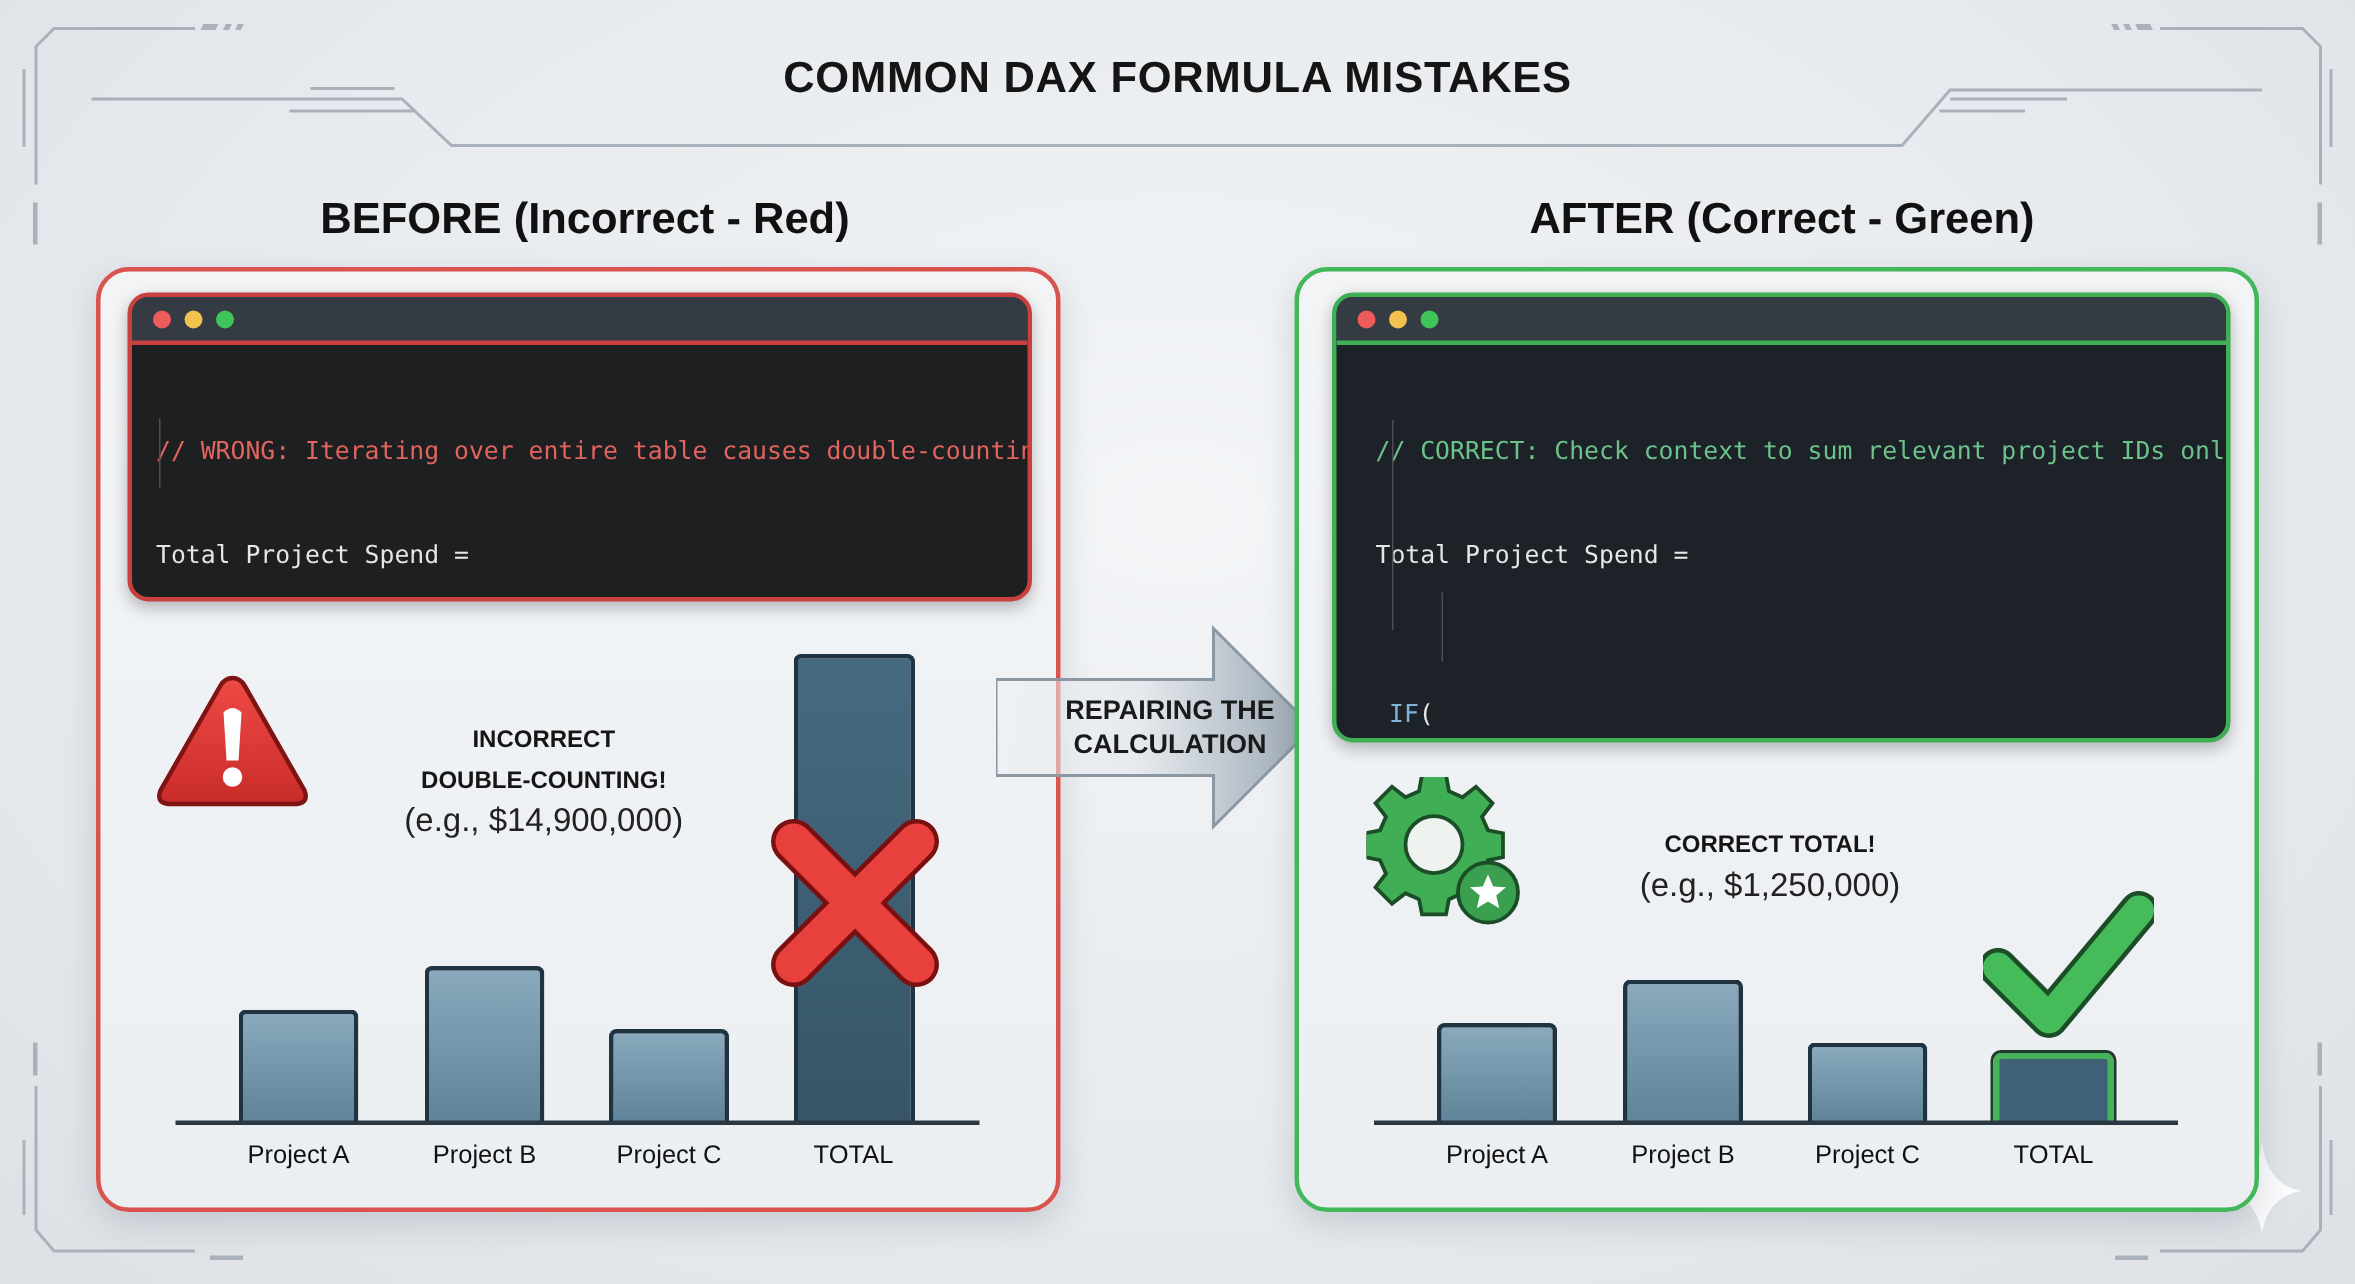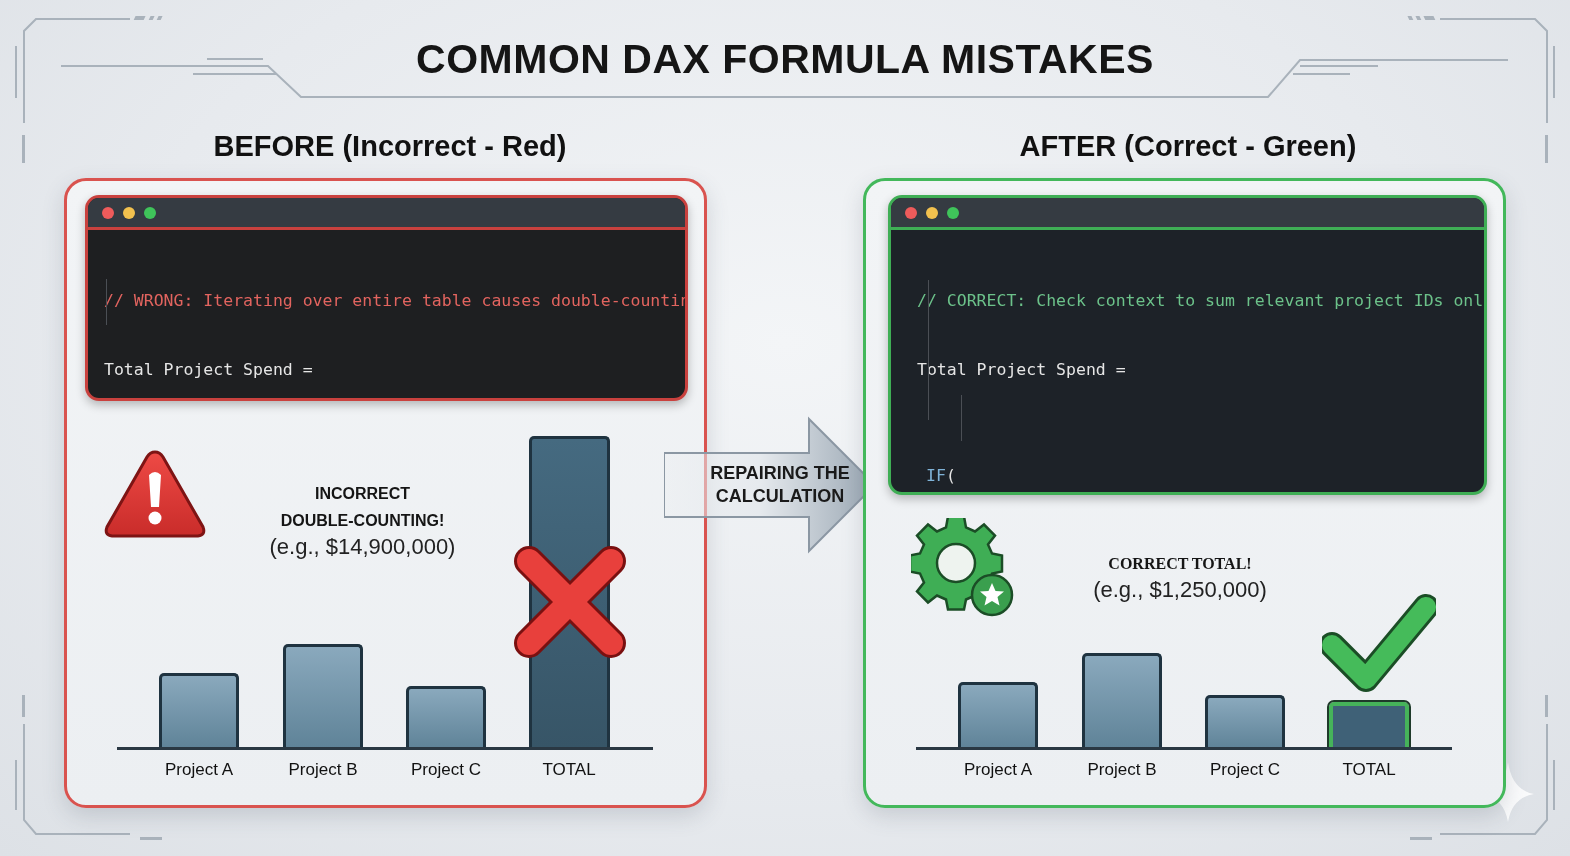--- a/index.html
+++ b/index.html
@@ -8,21 +8,21 @@
     position: relative;
     background: radial-gradient(ellipse at 50% 40%, #f3f5f7 0%, #e7eaee 60%, #dde1e6 100%);
     font-family: "Liberation Sans", "DejaVu Sans", sans-serif;
     color: #111;
   }
   .abs { position: absolute; }
   .deco { position: absolute; left: 0; top: 0; width: 1570px; height: 856px; pointer-events: none; }
 
   .main-title {
     position: absolute; left: 0; width: 1570px; top: 36px;
-    text-align: center; font-size: 41px; font-weight: 700; letter-spacing: 0.5px; color: #151515;
+    text-align: center; font-size: 29px; font-weight: 700; letter-spacing: 0.5px; color: #151515;
   }
   .section-title {
     position: absolute; top: 130px; font-size: 29px; font-weight: 700; color: #111; text-align: center;
   }
 
   .panel {
     position: absolute; top: 178px; height: 630px; border-radius: 22px;
     background: linear-gradient(180deg, #f2f4f6 0%, #eceff2 100%);
     box-shadow: 0 8px 22px rgba(60,70,90,0.18);
   }
@@ -213,21 +213,21 @@
   <g transform="translate(45,45)">
     <g fill="#3fae55" stroke="#1b4d26" stroke-width="2.5">
       <path d="M-8 -44 H8 L10 -33 L19 -29 L28 -36 L39 -25 L32 -16 L36 -7 L46 -5 V11 L36 13 L32 22 L39 31 L28 42 L19 35 L10 39 L8 49 H-8 L-10 39 L-19 35 L-28 42 L-39 31 L-32 22 L-36 13 L-46 11 V-5 L-36 -7 L-32 -16 L-39 -25 L-28 -36 L-19 -29 L-10 -33 Z" transform="translate(0,-2.5)"></path>
     </g>
     <circle cx="0" cy="0" r="19" fill="#eef3ef" stroke="#1b4d26" stroke-width="2.5"></circle>
   </g>
   <circle cx="81" cy="77" r="20" fill="#3a9f4e" stroke="#1b4d26" stroke-width="2.5"></circle>
   <path d="M81 65 L84.5 73 L93 73.5 L86.5 79 L88.5 87.5 L81 83 L73.5 87.5 L75.5 79 L69 73.5 L77.5 73 Z" fill="#ffffff"></path>
 </svg>
 
-<div class="callout-title" style="left:1040px;top:550px;width:280px;font-family:Liberation Serif, serif;">CORRECT TOTAL!</div>
+<div class="callout-title" style="left:1040px;top:550px;width:280px;">CORRECT TOTAL!</div>
 <div class="callout-sub" style="left:1040px;top:577px;width:280px;">(e.g., $1,250,000)</div>
 
 <div class="bar" style="left:958px;top:682px;width:80px;height:66px;"></div>
 <div class="bar" style="left:1082px;top:653px;width:80px;height:95px;"></div>
 <div class="bar" style="left:1205px;top:695px;width:80px;height:53px;"></div>
 <div class="bar total-good" style="left:1329px;top:702px;width:80px;height:46px;"></div>
 <div class="baseline" style="left:916px;top:747px;width:536px;"></div>
 
 <svg class="abs" style="left:1322px;top:593px;" width="114" height="100" viewBox="0 0 114 100">
   <path d="M10 52 L44 86 L104 14" fill="none" stroke="#1b4d26" stroke-width="26" stroke-linecap="round" stroke-linejoin="round"></path>

